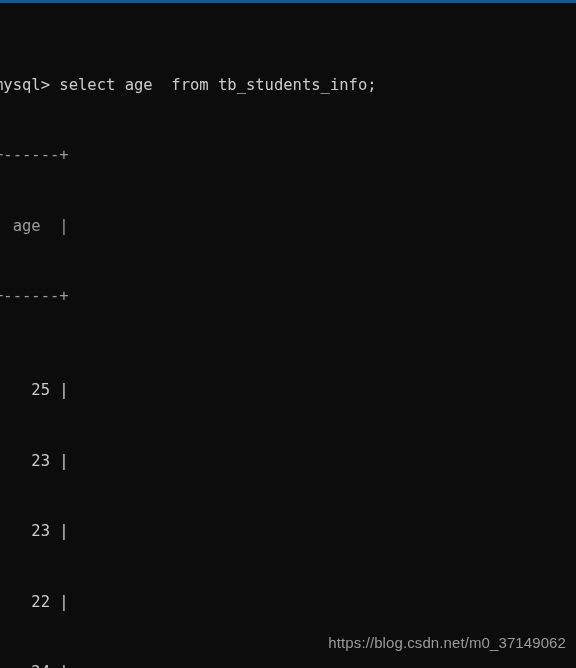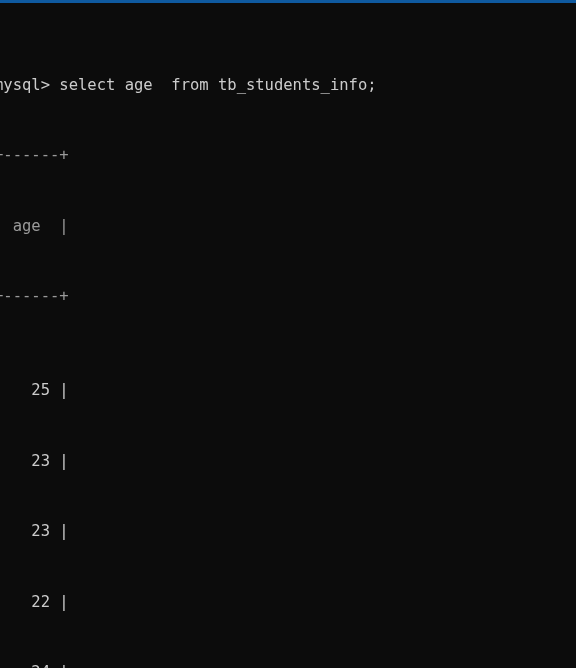--- a/index.html
+++ b/index.html
@@ -98,14 +98,15 @@
 
     
     
 
     
 
     
 
   </div>
 
+  <div id="watermark">https://blog.csdn.net/m0_37149062</div>
 
 </div>
 
 </body></html>

